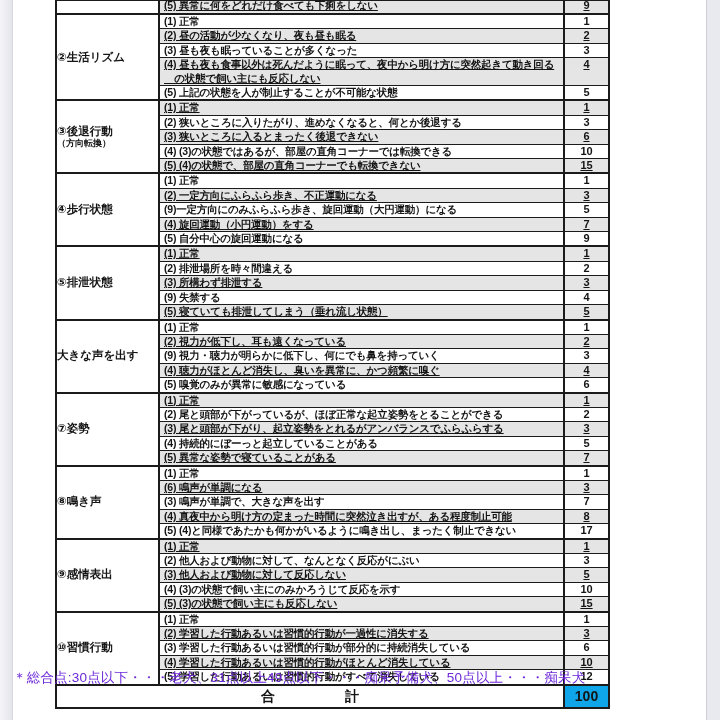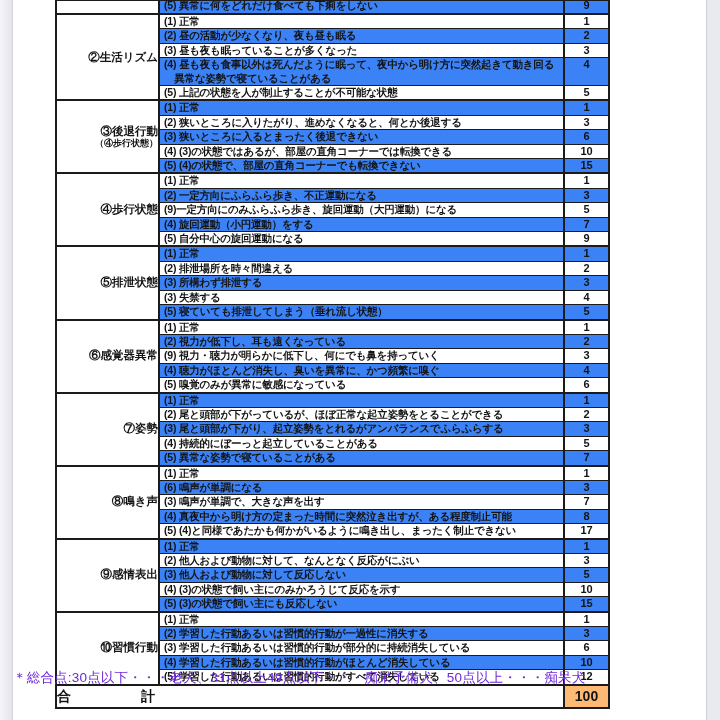--- a/index.html
+++ b/index.html
@@ -21,45 +21,44 @@
   }
   td {
     border:1px solid #1b1b1b;
     padding:0; margin:0;
     font-weight:700; color:#141414;
     height:13.4px; line-height:13.4px;
     overflow:hidden;
   }
   tr.section-start td, tr.total-row td { border-top:2.5px solid #1b1b1b;margin-left:44px; }
   td.cat {
-    background:#ffffff; text-align:right; vertical-align:middle;
+    background:#ffffff; text-align:left; vertical-align:middle;
     font-size:11.5px; letter-spacing:0;
     border-right:2px solid #1b1b1b;
-    font-family:Liberation Serif, serif;
   }
   td.cat .sub { font-size:9px; line-height:11px; }
   td.desc {
     background:#ffffff; font-size:10.5px;
     padding-left:4px; white-space:nowrap;
     letter-spacing:-0.2px;
   }
   td.desc .line { height:13.4px; line-height:13.4px; }
   td.score {
     background:#ffffff; text-align:center; font-size:11px;
     border-left:2px solid #1b1b1b;
   }
-  tr.orange td.desc, tr.orange td.score { background:#3b82f6; }
+  tr.orange td.desc, tr.orange td.score { background:#e5e5e5;text-decoration:underline; }
   tr.two-line td { height:27px; }
   tr.two-line td.score { vertical-align:top; }
   tr.partial td { height:13px; vertical-align:bottom; }
   tr.partial .clip { height:12px; overflow:hidden; position:relative; }
   tr.partial .clip > div { margin-top:-4px; height:16px; line-height:16px; }
   tr.total-row td { height:21px; line-height:21px; font-size:14px; }
-  td.total-label { border-right:2px solid #1b1b1b; background:#fff;border-radius:6px; }
-  td.total-score { text-align:center; font-size:12px; background:#fdba74; }
+  td.total-label { text-align:center; border-right:2px solid #1b1b1b; background:#fff;border-radius:6px; }
+  td.total-score { text-align:center; font-size:12px; background:#0ea5e9; }
 
   .footnote {
     position:absolute; left:13px; width:693px; top:669px;
     text-align:left;
     color:#6d28d9; font-weight:400; font-size:13.5px;
     letter-spacing:0.2px;
     white-space:nowrap;
   }
 </style>
 </head>
@@ -105,34 +104,34 @@
       </tr>
       <tr>
         <td class="desc">
           <div class="line">(3) 昼も夜も眠っていることが多くなった</div>
         </td>
         <td class="score">3</td>
       </tr>
       <tr class="two-line orange">
         <td class="desc">
           <div class="line">(4) 昼も夜も食事以外は死んだように眠って、夜中から明け方に突然起きて動き回る</div>
-          <div class="line">　異常な姿勢で寝ていることがある</div>
+          <div class="line">　の状態で飼い主にも反応しない</div>
         </td>
         <td class="score">4</td>
       </tr>
       <tr>
         <td class="desc">
           <div class="line">(5) 上記の状態を人が制止することが不可能な状態</div>
         </td>
         <td class="score">5</td>
       </tr>
       <tr class="section-start orange">
         <td class="cat" rowspan="5">
           <div>③後退行動</div>
-          <div class="sub">（④歩行状態）</div>
+          <div class="sub">（方向転換）</div>
         </td>
         <td class="desc">
           <div class="line">(1) 正常</div>
         </td>
         <td class="score">1</td>
       </tr>
       <tr>
         <td class="desc">
           <div class="line">(2) 狭いところに入りたがり、進めなくなると、何とか後退する</div>
         </td>
@@ -205,33 +204,33 @@
         <td class="score">2</td>
       </tr>
       <tr class="orange">
         <td class="desc">
           <div class="line">(3) 所構わず排泄する</div>
         </td>
         <td class="score">3</td>
       </tr>
       <tr>
         <td class="desc">
-          <div class="line">(3) 失禁する</div>
+          <div class="line">(9) 失禁する</div>
         </td>
         <td class="score">4</td>
       </tr>
       <tr class="orange">
         <td class="desc">
           <div class="line">(5) 寝ていても排泄してしまう（垂れ流し状態）</div>
         </td>
         <td class="score">5</td>
       </tr>
       <tr class="section-start ">
         <td class="cat" rowspan="5">
-          <div>⑥感覚器異常</div>
+          <div>大きな声を出す</div>
         </td>
         <td class="desc">
           <div class="line">(1) 正常</div>
         </td>
         <td class="score">1</td>
       </tr>
       <tr class="orange">
         <td class="desc">
           <div class="line">(2) 視力が低下し、耳も遠くなっている</div>
         </td>

